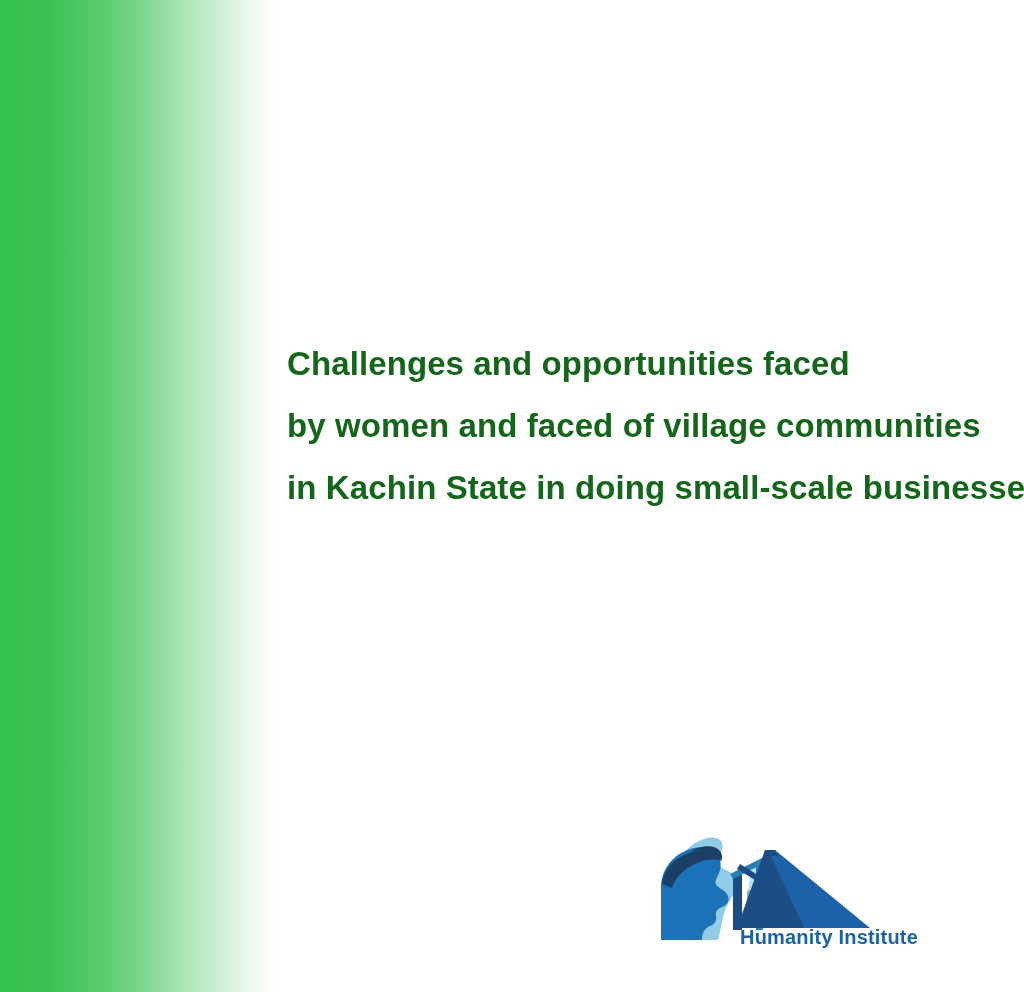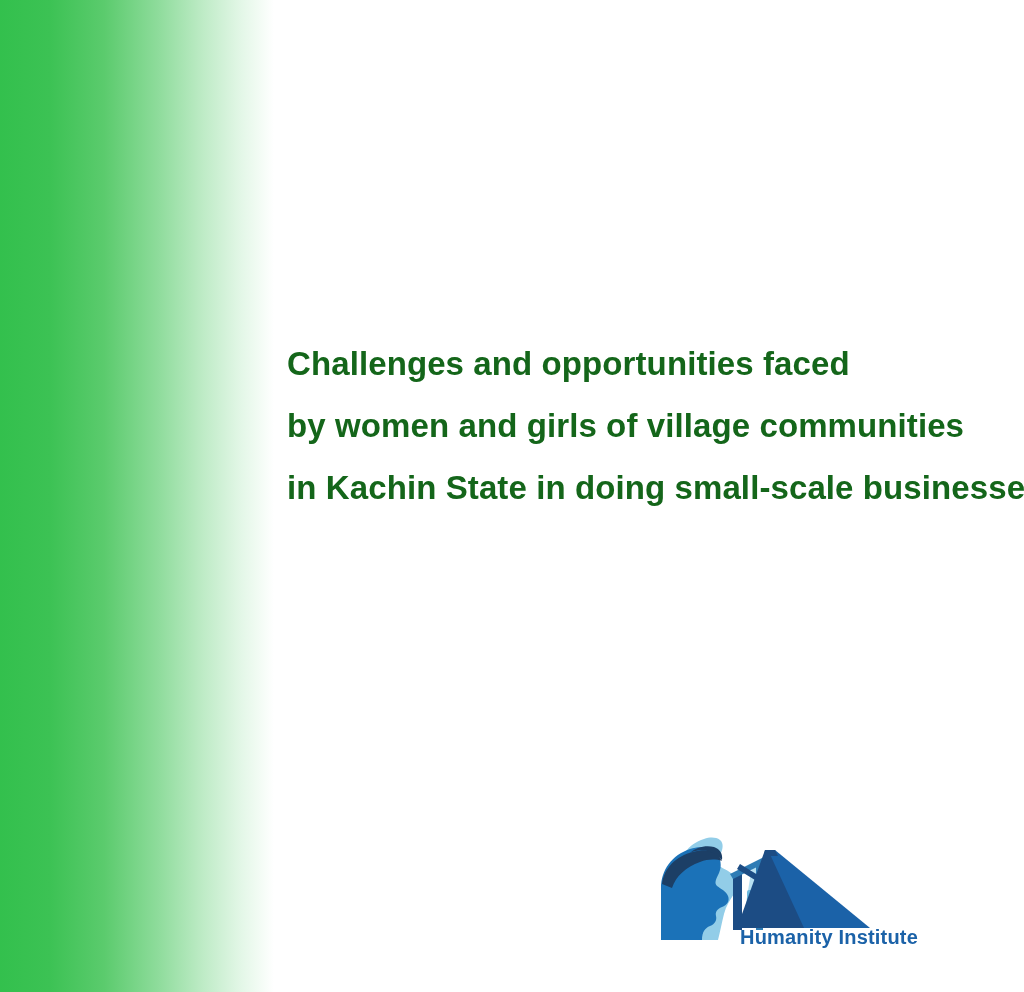--- a/index.html
+++ b/index.html
@@ -70,21 +70,21 @@
 </style>
 </head>
 <body>
 
 <div class="page">
 
   <div class="side-band"></div>
 
   <div class="title-block">
     <div class="title-line">Challenges and opportunities faced</div>
-    <div class="title-line">by women and girls of village communities</div>
+    <div class="title-line">by women and faced of village communities</div>
     <div class="title-line">in Kachin State in doing small-scale businesses</div>
   </div>
 
   <div class="logo">
     <svg viewBox="0 0 285 125" xmlns="http://www.w3.org/2000/svg">
 
       <path fill="#92CDE8" d="M34 112 L34 46 C34 30 44 16 60 11 C66 9 72 9 76 12
                C80 15 79 22 76 27 C73 32 72 36 75 38
                C80 41 86 43 90 48 C94 53 94 60 90 66
                C86 72 82 78 80 86 C78 94 76 104 74 112 Z"></path>

